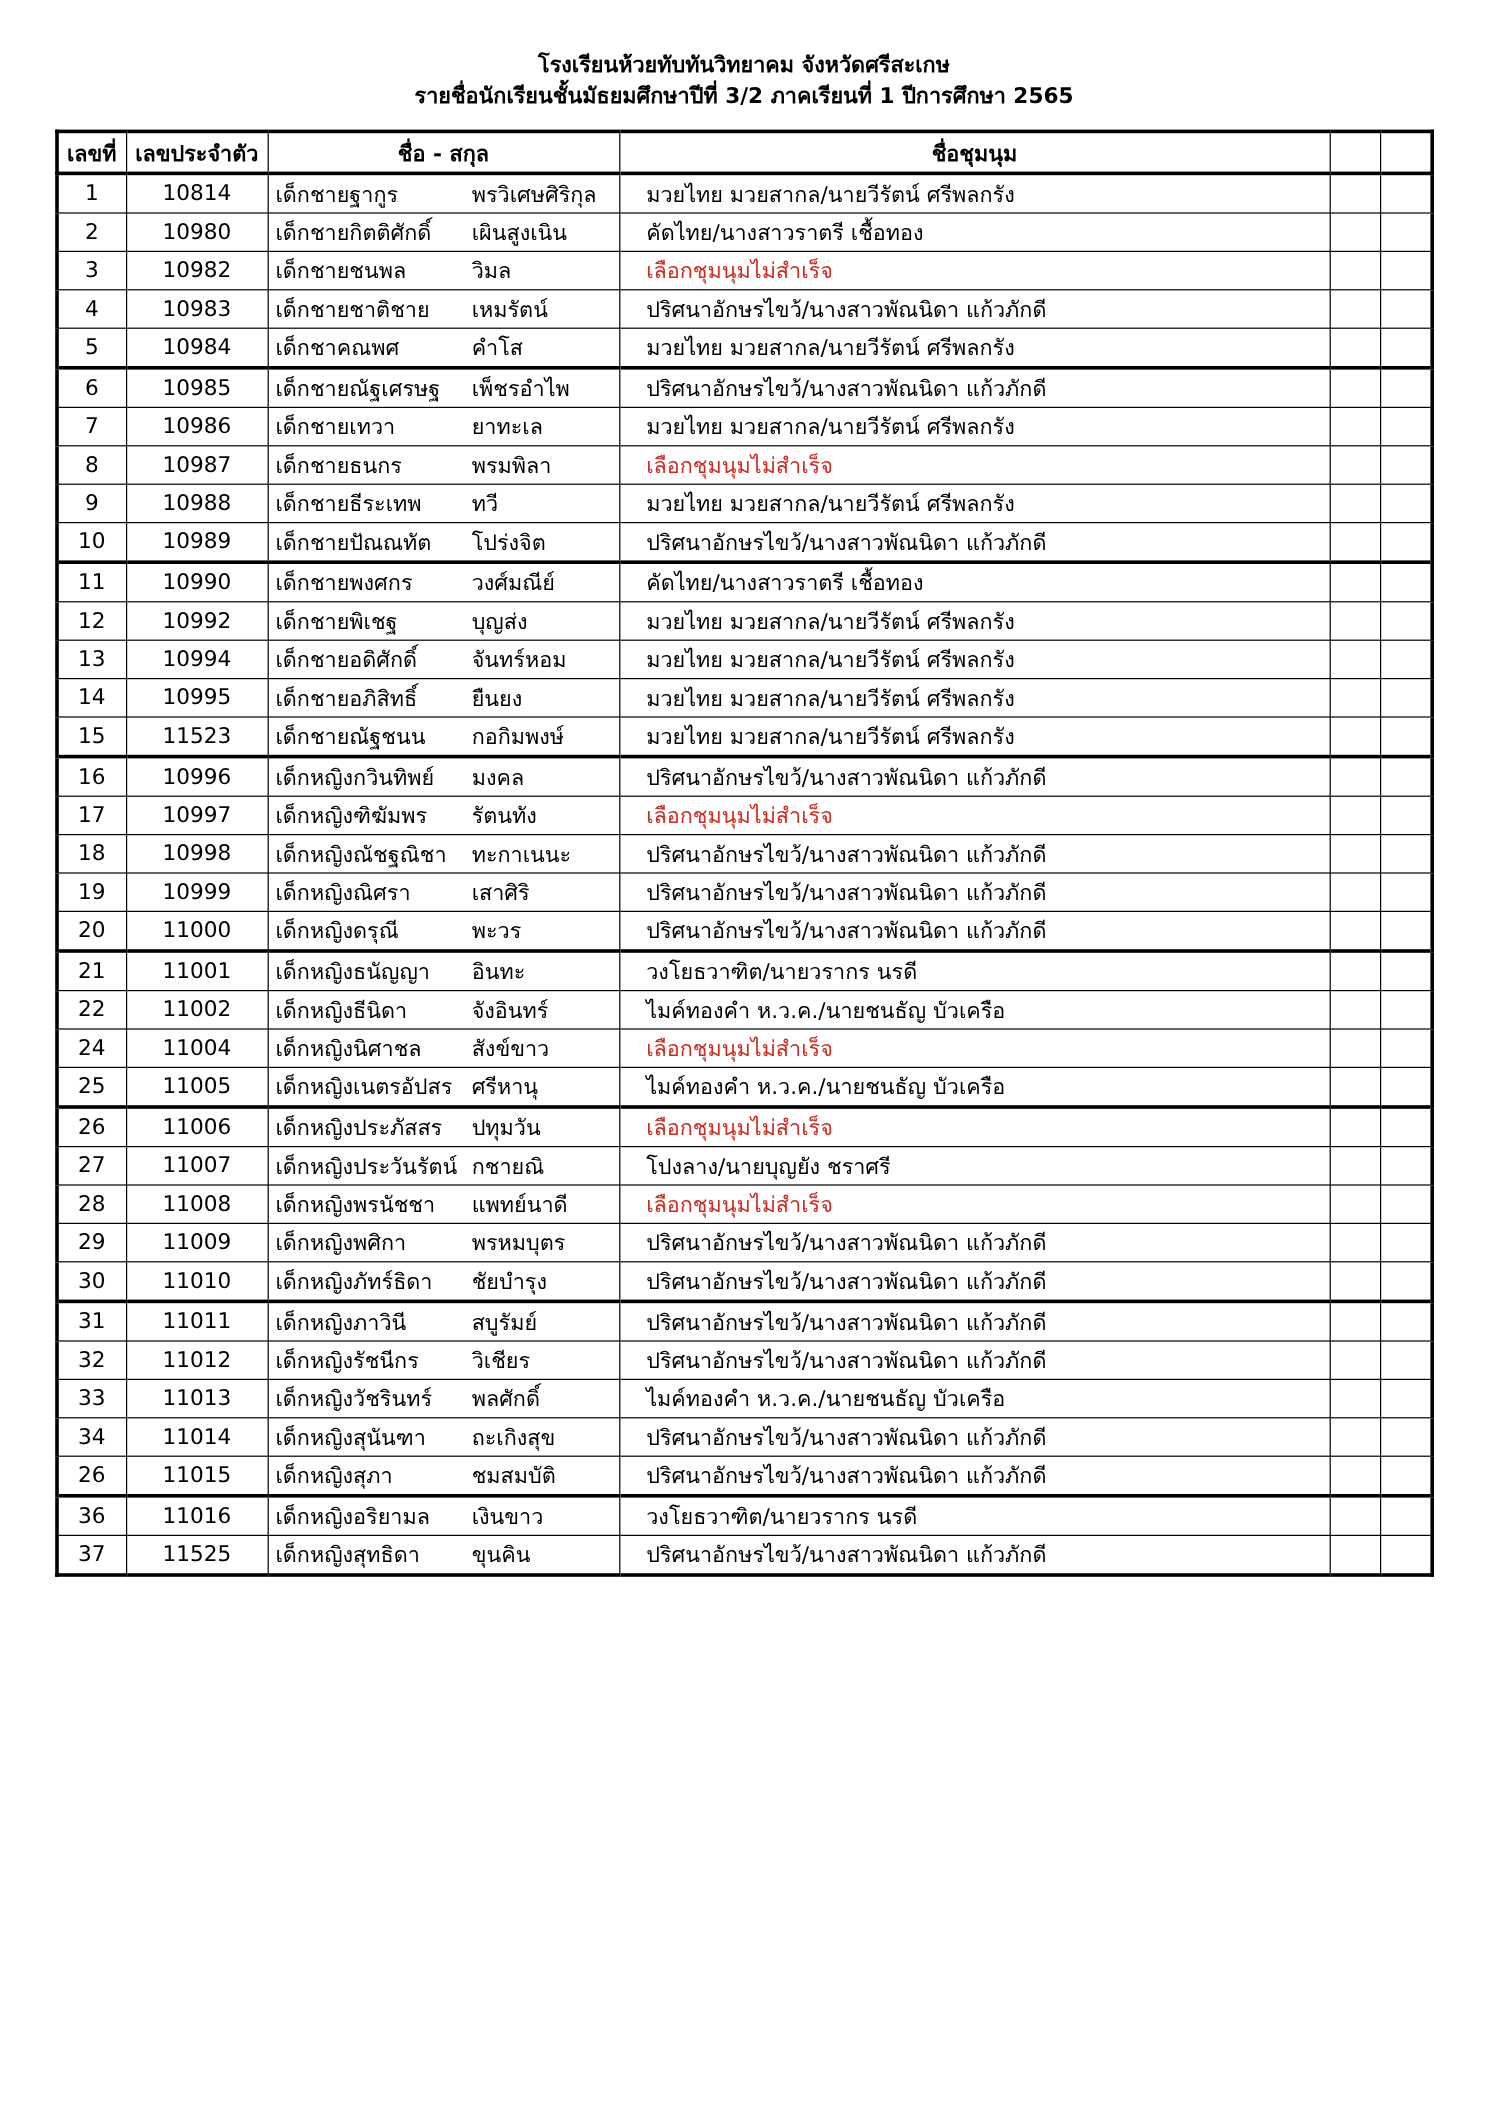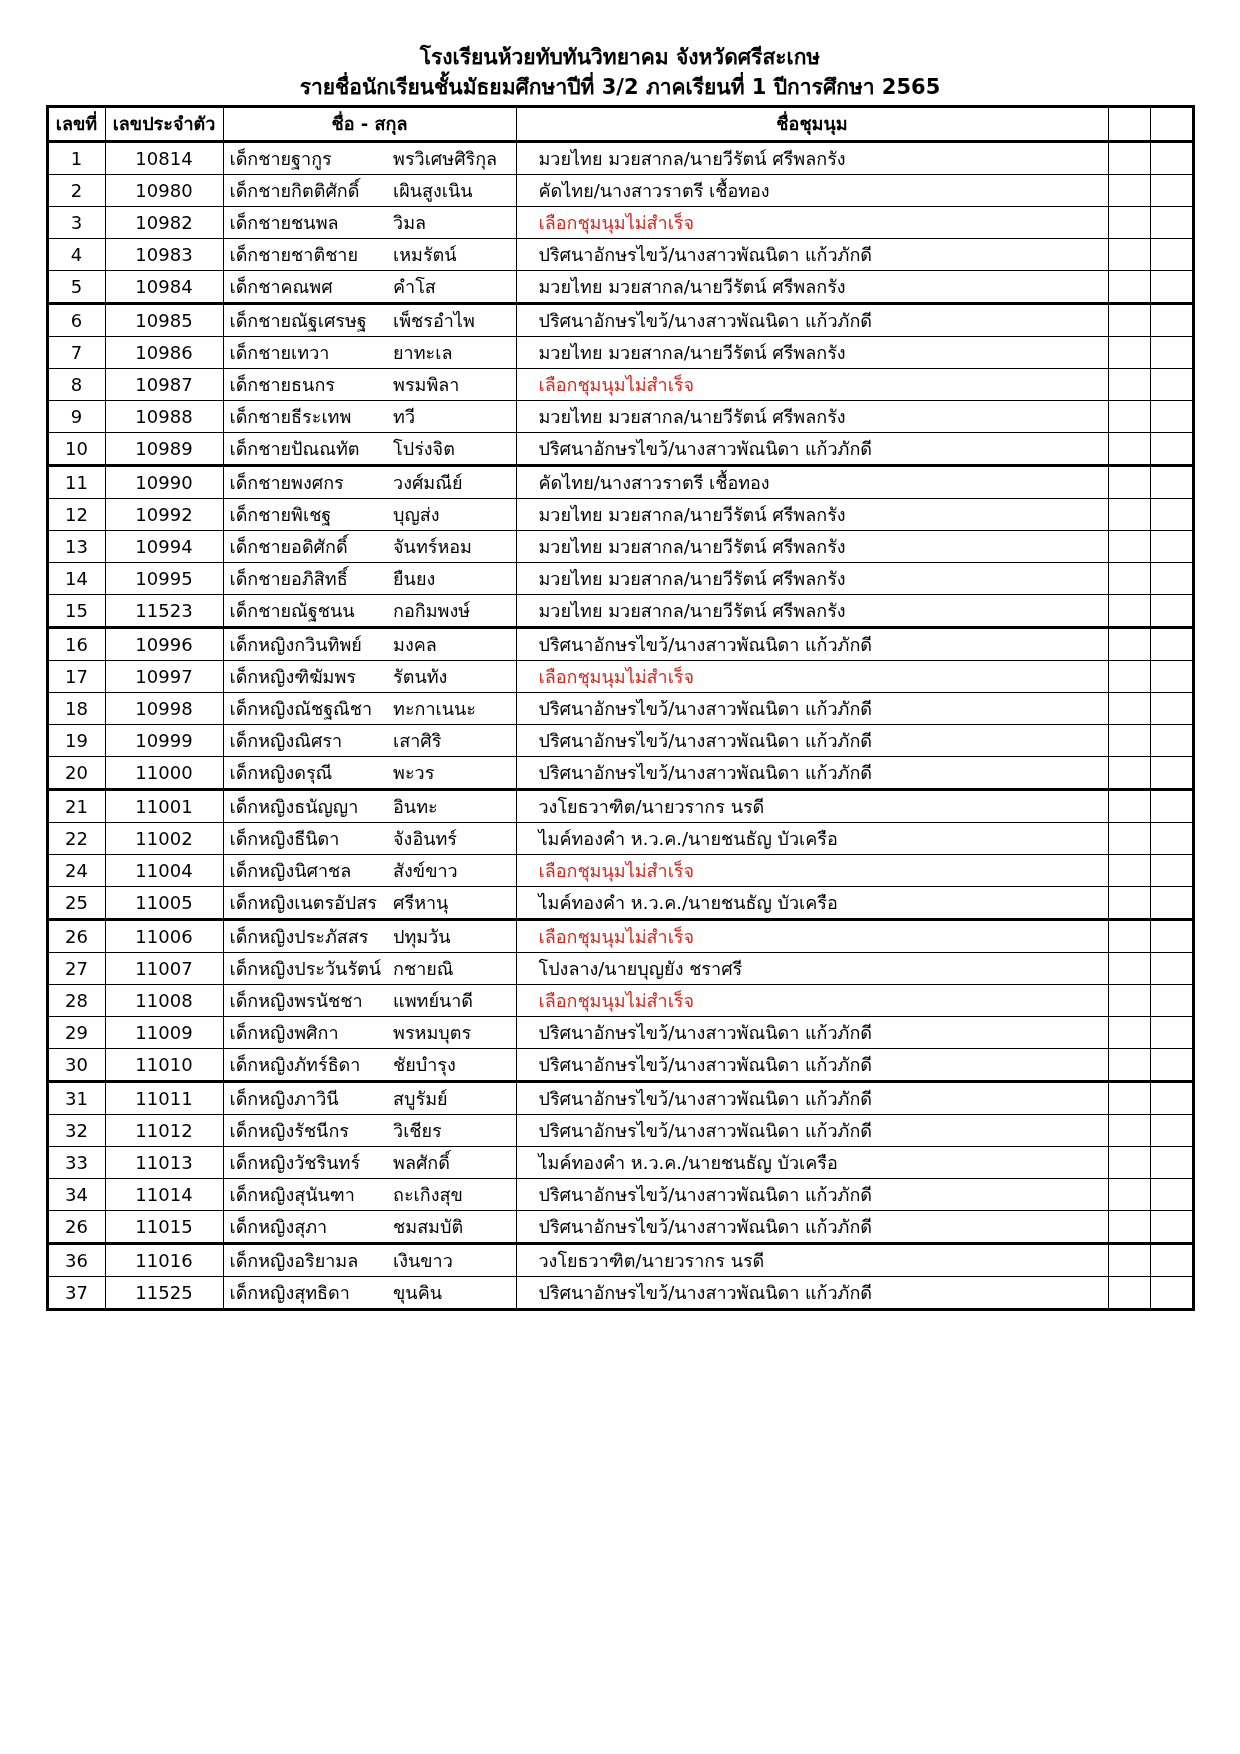--- a/index.html
+++ b/index.html
@@ -5,28 +5,28 @@
   html,body{margin:0;padding:0;background:#ffffff;}
   body{
     width:1240px;height:1754px;
     font-family:"DejaVu Sans","Liberation Sans",sans-serif;
     color:#000;
     position:relative;
   }
   .sheet{padding-top:42px;}
   .titles{text-align:center;line-height:1.45;}
   .titles div{
-    font-size:21px;
+    font-size:18px;
     font-weight:bold;
     white-space:nowrap;
   }
   .doc-table{
     border-collapse:collapse;
     table-layout:fixed;
-    margin:2px auto 0 auto;
+    margin:14px auto 0 auto;
     width:1146px;
   }
   .doc-table col.c-no{width:58px;}
   .doc-table col.c-id{width:118px;}
   .doc-table col.c-name{width:293px;}
   .doc-table col.c-club{width:592px;}
   .doc-table col.c-x1{width:42px;}
   .doc-table col.c-x2{width:43px;}
   .doc-table th,.doc-table td{
     border:1.5px solid #000;

